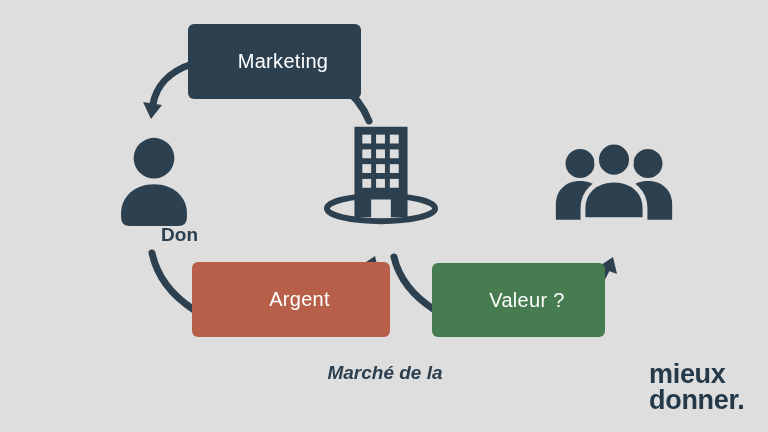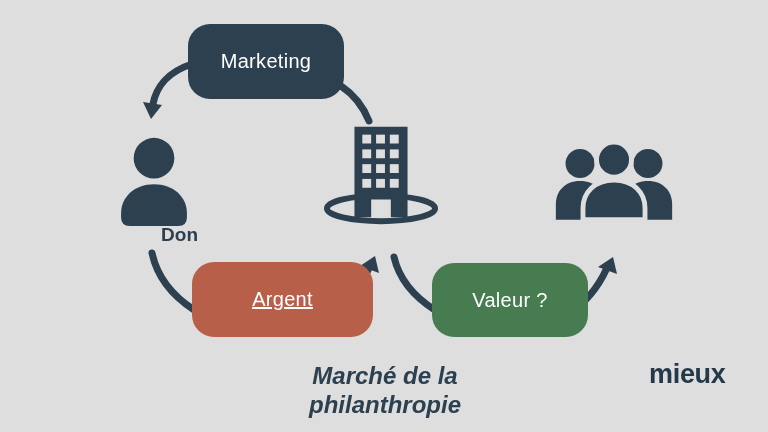--- a/index.html
+++ b/index.html
@@ -7,44 +7,44 @@
     position:relative;
     width:768px;height:432px;
     background:#dedede;
     overflow:hidden;
     font-family:"Liberation Sans", sans-serif;
   }
   .arrow-layer{position:absolute;left:0;top:0;width:768px;height:432px;z-index:1;}
   .node-box{
     position:absolute;z-index:3;
     display:flex;align-items:center;justify-content:center;
-    border-radius:22px;
-    color:#ffffff;font-size:20px;letter-spacing:.3px;
+    border-radius:6px;
+    color:#ffffff;font-size:20px;letter-spacing:.3px;padding-left:17px;
   }
   .box-marketing{left:188px;top:24px;width:156px;height:75px;background:#2c4050;}
-  .box-argent{left:192px;top:262px;width:181px;height:75px;background:#b75f48;text-decoration:underline;}
+  .box-argent{left:192px;top:262px;width:181px;height:75px;background:#b75f48;}
   .box-valeur{left:432px;top:263px;width:156px;height:74px;background:#467c4f;}
   .icon{position:absolute;z-index:2;}
   .icon-person{left:110px;top:134px;width:88px;height:92px;}
   .icon-building{left:322px;top:120px;width:118px;height:106px;}
   .icon-group{left:551px;top:140px;width:126px;height:80px;}
   .node-label{
     position:absolute;z-index:2;
     text-align:right;
     color:#2c4050;font-weight:bold;font-size:19px;
   }
   .label-don{left:110px;top:224px;width:88px;}
   .label-association{left:305px;top:227px;width:155px;}
   .label-beneficiaires{left:538px;top:223px;width:155px;}
   .caption{
     position:absolute;z-index:2;
     left:283px;top:362px;width:204px;
     text-align:center;
     color:#2c4050;font-weight:bold;font-style:italic;
-    font-size:24px;line-height:1.2;
+    font-size:19px;line-height:1.2;
   }
   .logo{
     position:absolute;z-index:2;
     left:649px;top:362px;
     color:#24394a;font-weight:bold;
     font-size:27px;line-height:.95;letter-spacing:-.3px;
   }
 </style>
 </head>
 <body>
@@ -114,20 +114,20 @@
   <div class="node-box box-argent">
     <span>Argent</span>
   </div>
 
   <div class="node-box box-valeur">
     <span>Valeur ?</span>
   </div>
 
   <div class="caption">
     <div>Marché de la</div>
-    <div>philanthropie</div>
   </div>
 
   <div class="logo">
     <div>mieux</div>
+    <div>donner.</div>
   </div>
 
 </div>
 
 </body></html>

